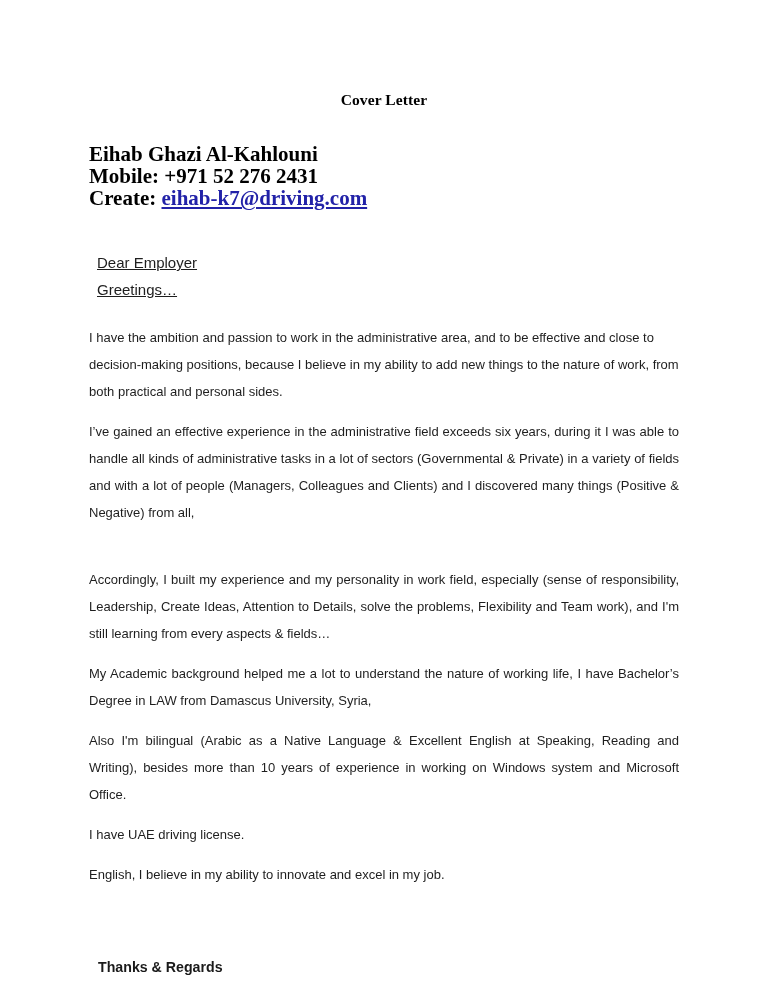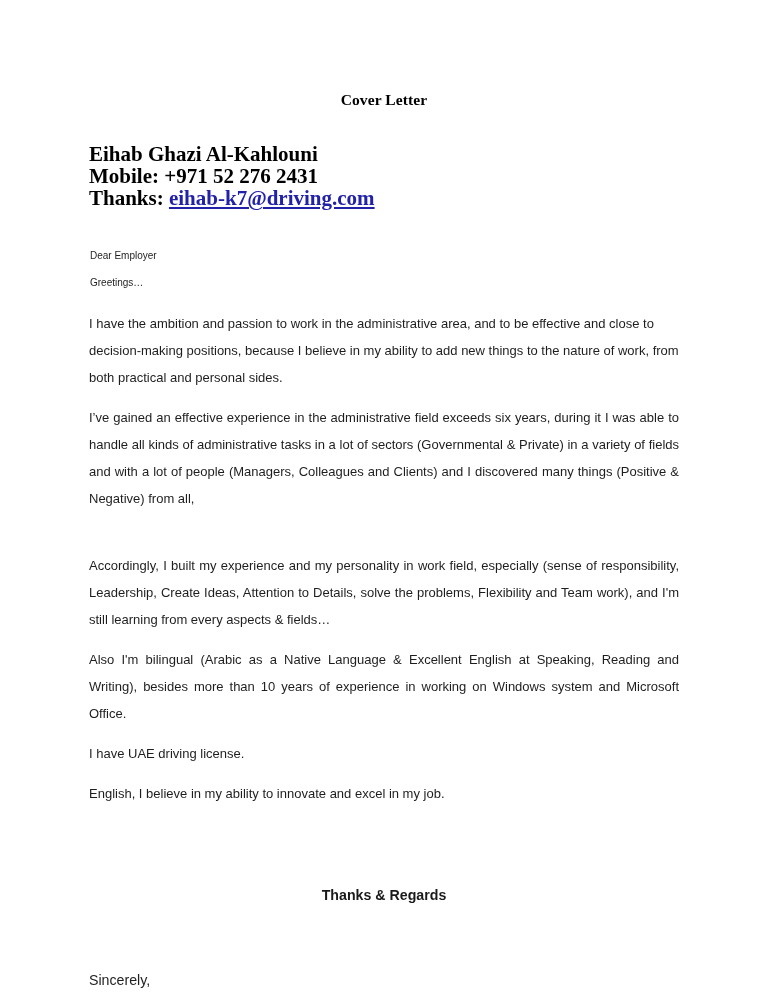--- a/index.html
+++ b/index.html
@@ -58,25 +58,26 @@
     white-space: nowrap;
   }
   .email-link {
     color: #2222a8;
     text-decoration: underline;
     font-family: "Liberation Serif", serif;
     font-weight: bold;
   }
 
   .salutation {
-    margin: 1px;
+    margin: 8px;
     padding-top: 32px;
-    font-size: 10px;
+    font-size: 15px;
     line-height: 27px;
     color: #1e1e1e;
+    text-decoration: underline;
   }
 
   p.body-par {
     margin: 0;
     padding-top: 13px;
     font-size: 13px;
     line-height: 27px;
     color: #1e1e1e;
     text-align: left;
   }
@@ -84,23 +85,22 @@
     text-align: justify;
     text-justify: inter-word;
   }
   
   p.body-par.tight {
     padding-top: 0;
     margin-top: 40px;
   }
 
   .regards {
-    margin: 18px;
+    margin: 9px;
     padding-top: 57px;
-    text-align: center;
     font-size: 14.2px;
     font-weight: bold;
     line-height: 27px;
     color: #1a1a1a;
   }
 
   .sincerely {
     margin: 0;
     padding-top: 40px;
     font-size: 14.2px;
@@ -112,34 +112,35 @@
 <body>
 
 <div class="page">
   <div class="content">
 
     <h1 class="doc-title">Cover Letter</h1>
 
     <div class="contact-block">
       <div class="contact-line">Eihab Ghazi Al-Kahlouni</div>
       <div class="contact-line">Mobile: +971 52 276 2431</div>
-      <div class="contact-line"><span>Thanks: </span><a class="email-link" href="#">eihab-k7@driving.com</a></div>
+      <div class="contact-line"><span>Create: </span><a class="email-link" href="#">eihab-k7@driving.com</a></div>
     </div>
 
     <div class="salutation">
       <div>Dear Employer</div>
       <div>Greetings…</div>
     </div>
 
     <p class="body-par">I have the ambition and passion to work in the administrative area, and to be effective and close to decision-making positions, because I believe in my ability to add new things to the nature of work, from both practical and personal sides.</p>
 
     <p class="body-par justify">I’ve gained an effective experience in the administrative field exceeds six years, during it I was able to handle all kinds of administrative tasks in a lot of sectors (Governmental &amp; Private) in a variety of fields and with a lot of people (Managers, Colleagues and Clients) and I discovered many things (Positive &amp; Negative) from all,</p>
 
     <p class="body-par justify tight">Accordingly, I built my experience and my personality in work field, especially (sense of responsibility, Leadership, Create Ideas, Attention to Details, solve the problems, Flexibility and Team work), and I'm still learning from every aspects &amp; fields…</p>
 
+    <p class="body-par justify">My Academic background helped me a lot to understand the nature of working life, I have Bachelor’s Degree in LAW from Damascus University, Syria,</p>
 
     <p class="body-par justify">Also I'm bilingual (Arabic as a Native Language &amp; Excellent English at Speaking, Reading and Writing), besides more than 10 years of experience in working on Windows system and Microsoft Office.</p>
 
     <p class="body-par">I have UAE driving license.</p>
 
     <p class="body-par">English, I believe in my ability to innovate and excel in my job.</p>
 
     <p class="regards">Thanks &amp; Regards</p>
 
     <p class="sincerely">Sincerely,</p>

